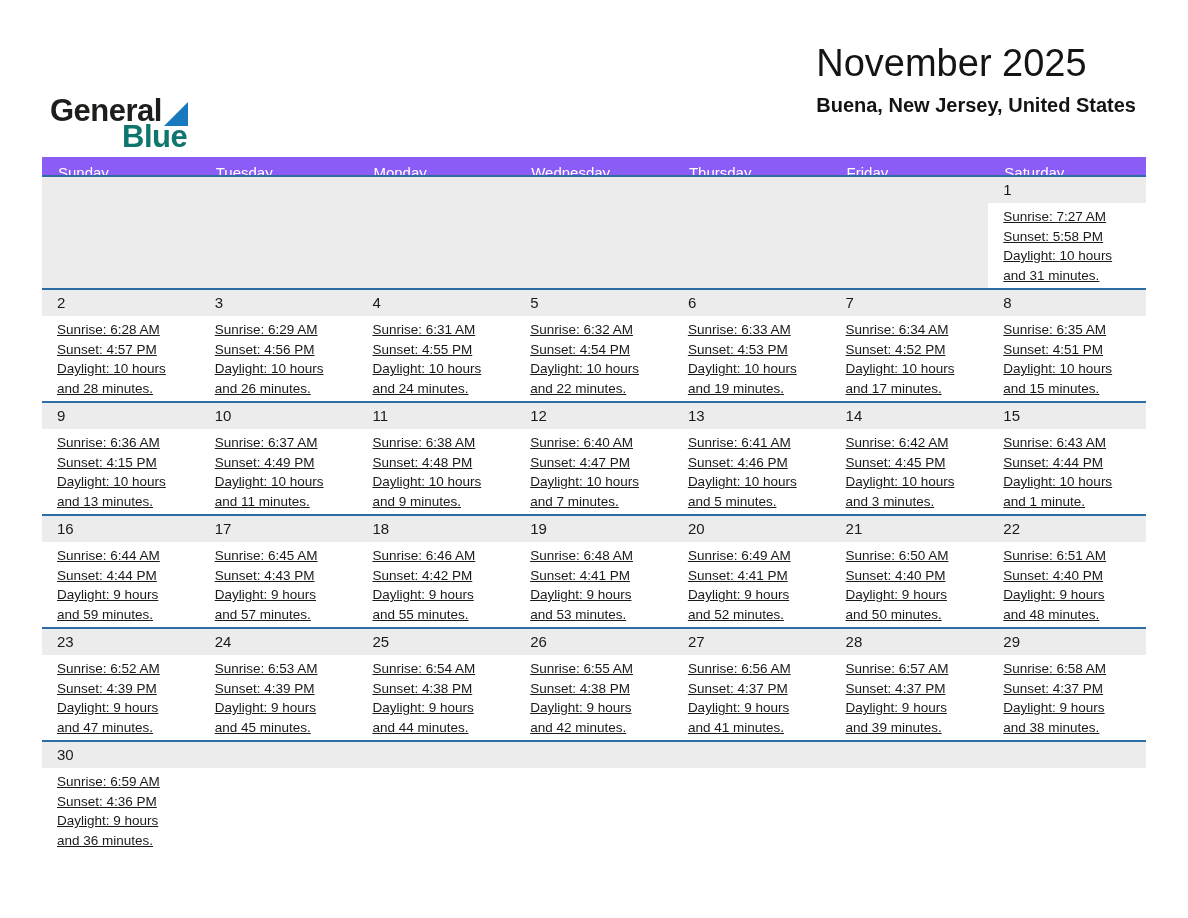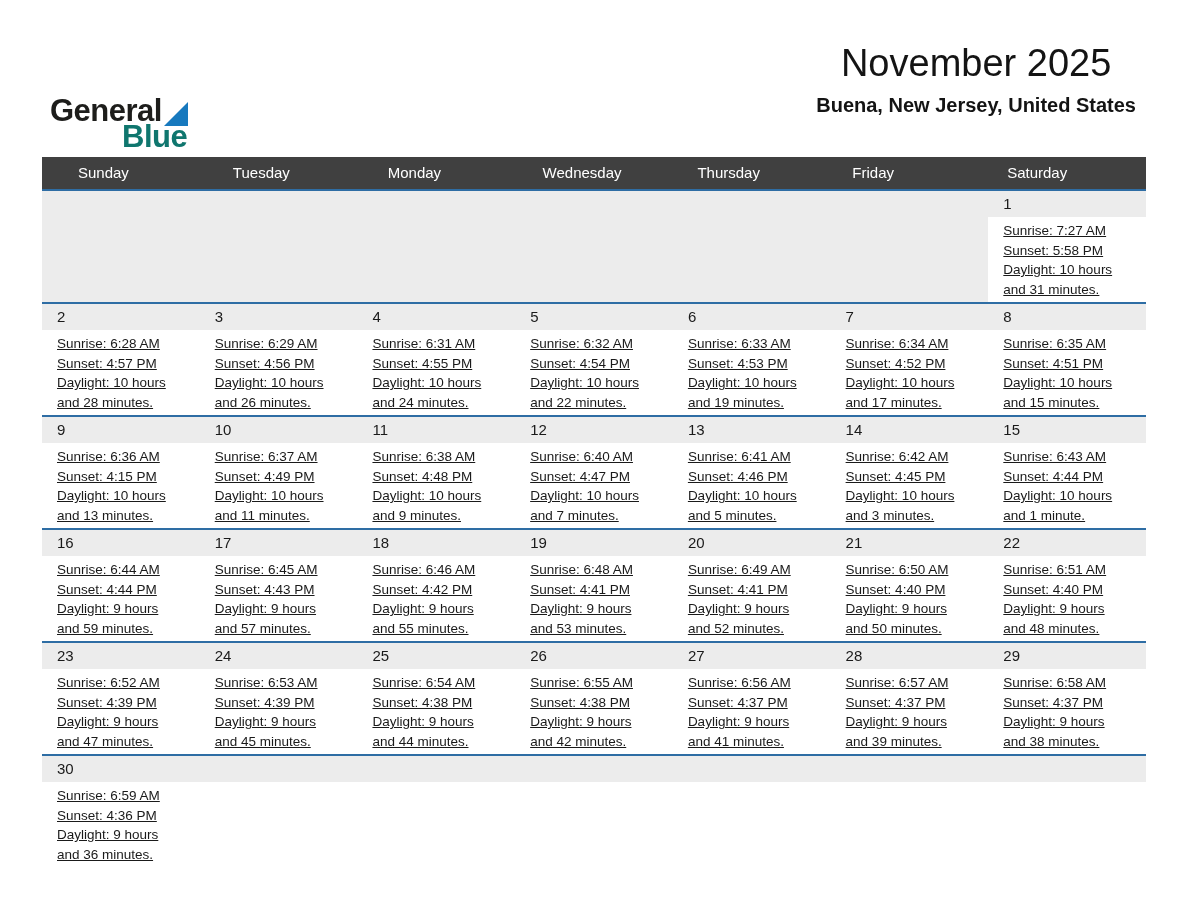--- a/index.html
+++ b/index.html
@@ -28,30 +28,29 @@
     display:inline-block; width:0; height:0;
     border-bottom:24px solid #1779be;
     border-left:24px solid transparent;
     margin-left:2px;
   }
   .logo-blue {
     font-size:31px; font-weight:700; color:#0f766e; letter-spacing:-0.5px;
     margin-left:72px; margin-top:-4px; line-height:30px;
   }
   
-  .titles { text-align:center; }
+  .titles { text-align:left; }
   .month-title { font-size:38px; font-weight:400; color:#141414; line-height:46px; }
   .location { font-size:20px; font-weight:700; color:#141414; margin-top:8px; }
   
   .calendar { margin:0 42px; width:1104px; }
   .weekday-header {
     display:flex;
-    background:#404040;
-    height:32px;
-    padding-left:20px;
+    background:#8b5cf6;
+    height:18px;
   }
   .weekday-cell {
     flex:1 1 0;
     color:#ffffff;
     font-size:15px;
     line-height:31px;
     padding-left:16px;
     overflow:hidden; white-space:nowrap;
   }
   .week-row {

